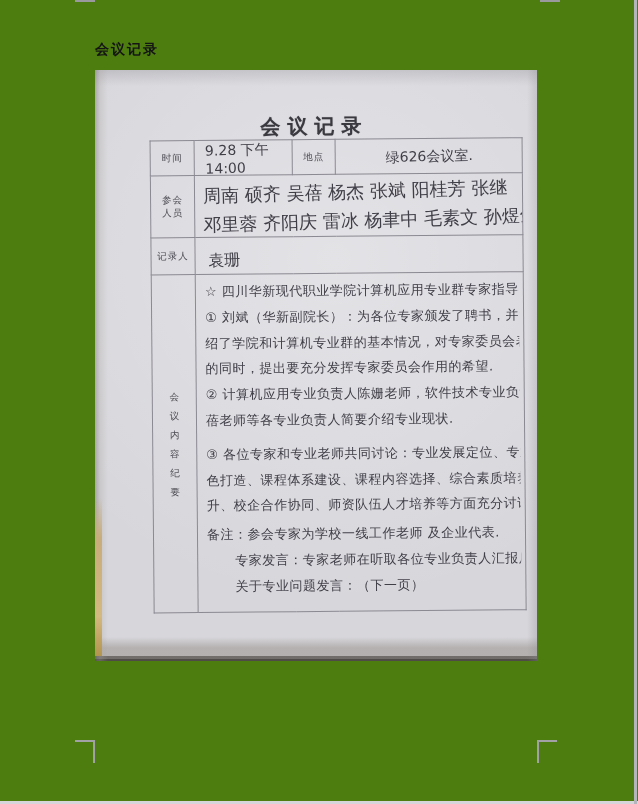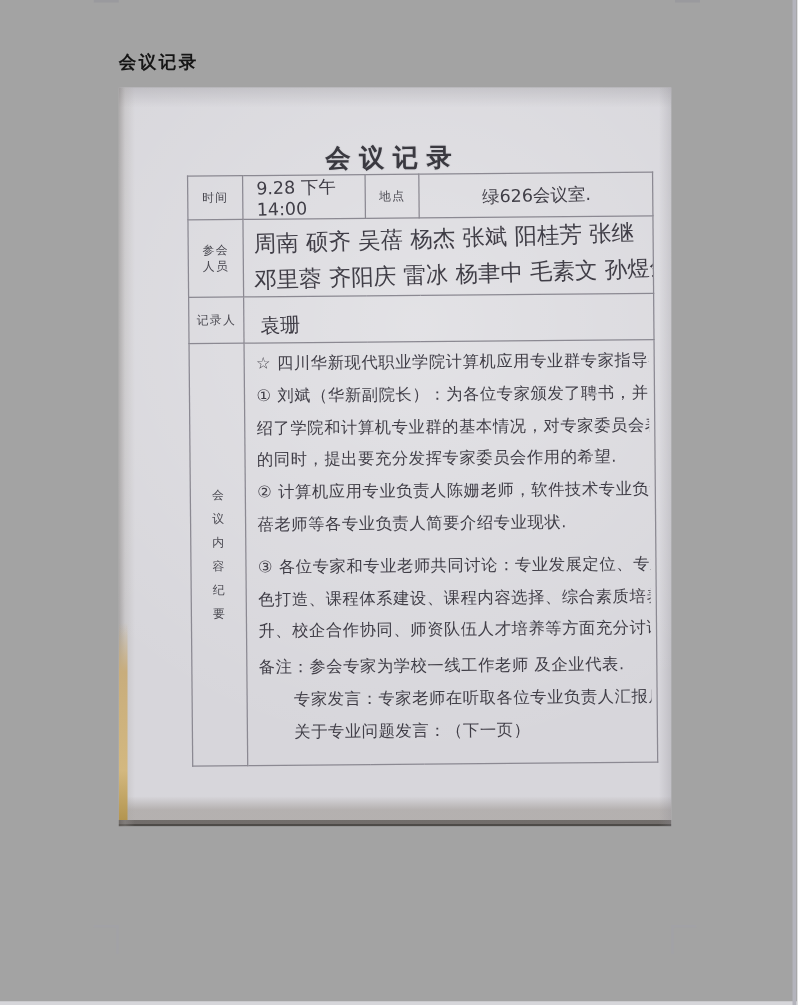--- a/index.html
+++ b/index.html
@@ -1,18 +1,18 @@
 <!DOCTYPE html>
 <html><head>
 <meta charset="utf-8">
 <style>
   * { margin:0; padding:0; box-sizing:border-box; }
   html,body { width:638px; height:804px; background:#ffffff; overflow:hidden;
               font-family:"DejaVu Sans", sans-serif; }
-  .canvas { position:relative; width:638px; height:804px; background:#a3a3a3; }
+  .canvas { position:relative; width:638px; height:804px; background:#4d7c0f; }
 
   
   .mark { position:absolute; }
   .mark-top-left    { left:75px;  top:0; width:20px; height:2px; background:#9a9a9e; }
   .mark-top-right   { left:540px; top:0; width:20px; height:2px; background:#9a9a9e; }
   .mark-bottom-left { left:75px;  top:740px; width:20px; height:23px;
                       border-top:2px solid #a2a2a6; border-right:2px solid #a2a2a6; }
   .mark-bottom-right{ left:537px; top:740px; width:20px; height:23px;
                       border-top:2px solid #a2a2a6; border-left:2px solid #a2a2a6; }
 

